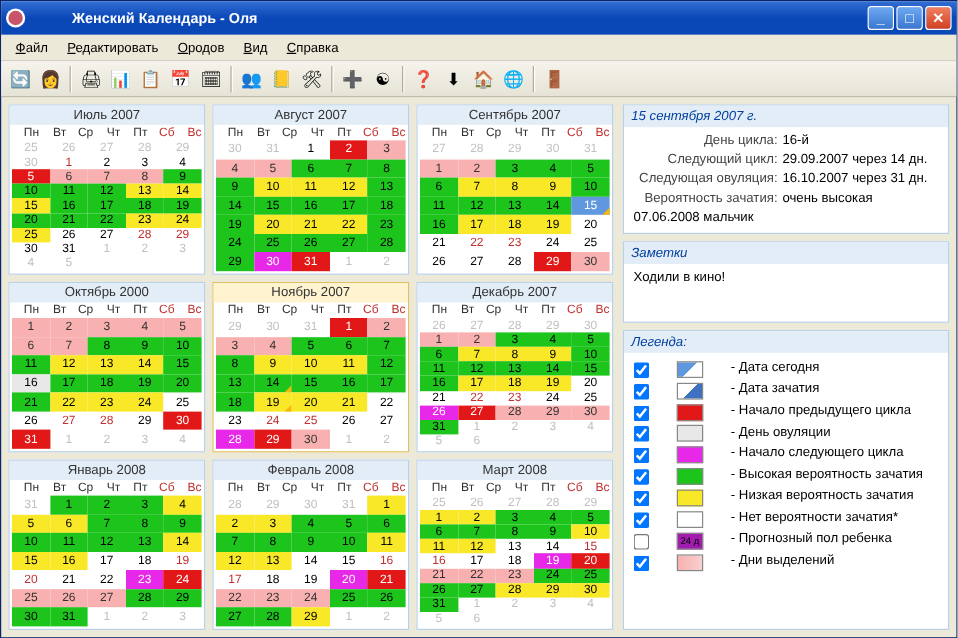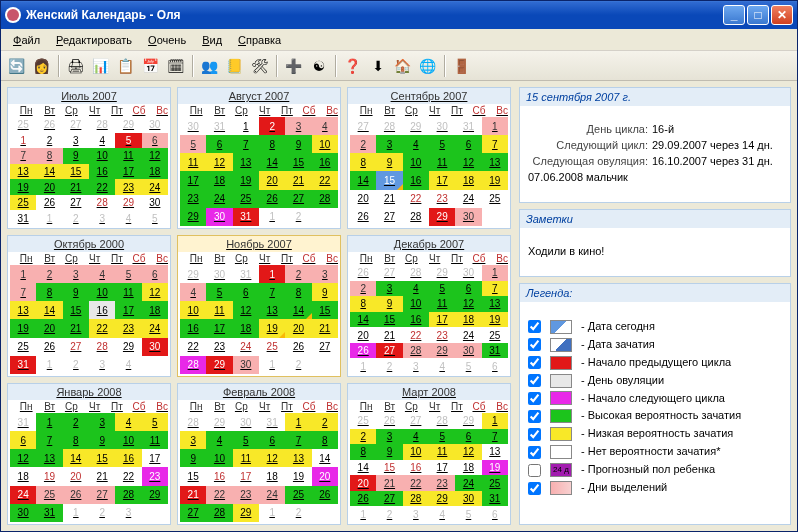--- a/index.html
+++ b/index.html
@@ -1,58 +1,58 @@
 <!DOCTYPE html>
 <html><head>
 <meta charset="utf-8">
 <style>
 * { box-sizing: border-box; margin: 0; padding: 0; }
 body { font-family: Tahoma, Arial, sans-serif; font-size: 11px; background: #ece9d8; }
 .window { width: 798px; height: 532px; border: 1px solid #0a246a; background: #ece9d8; display: flex; flex-direction: column; }
 .titlebar { height: 28px; background: linear-gradient(to bottom, #3b78d8 0%, #2f6ad0 5%, #0a48b8 50%, #0a48b8 100%); display: flex; align-items: center; padding: 0 4px; color: #fff; }
 .titlebar .appicon { width: 16px; height: 16px; margin-right: 5px; background: #fff; border-radius: 50%; position: relative; }
 .titlebar .appicon::after { content: ''; position: absolute; inset: 2px; background: #c8546a; border-radius: 50%; }
-.titlebar .title { flex: 1; font-weight: bold; font-size: 12px; }
+.titlebar .title { flex: 1; font-weight: bold; font-size: 12px; margin-left: 34px; }
 .titlebar .winbtn { width: 22px; height: 20px; margin-left: 2px; border: 1px solid #fff; border-radius: 3px; background: linear-gradient(to bottom, #6da8f0, #3a78d0); color: #fff; display: flex; align-items: center; justify-content: center; font-size: 12px; font-weight: bold; cursor: pointer; }
 .titlebar .winbtn.close { background: linear-gradient(to bottom, #f08060, #d04020); }
 .menubar { height: 22px; background: #ece9d8; display: flex; align-items: center; padding: 0 4px; border-bottom: 1px solid #d4d0c8; }
 .menubar .menuitem { padding: 2px 8px; cursor: pointer; }
 .menubar .menuitem .ul { text-decoration: underline; }
 .toolbar { height: 30px; background: linear-gradient(to bottom, #f5f3eb, #e6e3d6); display: flex; align-items: center; padding: 0 4px; border-bottom: 1px solid #c0bcb0; gap: 1px; }
 .toolbar .tbtn { width: 24px; height: 24px; border: 1px solid transparent; border-radius: 3px; display: flex; align-items: center; justify-content: center; cursor: pointer; font-size: 14px; }
 .toolbar .tsep { width: 2px; height: 22px; margin: 0 3px; border-left: 1px solid #b0aca0; border-right: 1px solid #fff; }
 .content { flex: 1; display: flex; overflow: hidden; }
 .calgrid { flex: 1; padding: 6px; display: grid; grid-template-columns: repeat(3, 1fr); grid-template-rows: repeat(3, 1fr); gap: 6px; overflow: hidden; }
-.month { border: 1px solid #b8d0e8; background: #fff; display: flex; flex-direction: column; text-decoration: underline; }
+.month { border: 1px solid #b8d0e8; background: #fff; display: flex; flex-direction: column; }
 .month.sel { border: 1px solid #e0c060; }
 .month-title { background: #e3edf7; text-align: center; padding: 2px; font-size: 11px; color: #333; }
 .month.sel .month-title { background: #fff3d0; }
 .month-dow { display: grid; grid-template-columns: repeat(7, 1fr); text-align: right; font-size: 10px; padding: 1px 2px; }
 .month-dow span { color: #333; }
 .month-dow span.we { color: #c03030; }
-.month-days { display: grid; grid-template-columns: repeat(6, 1fr); grid-auto-rows: 1fr; flex: 1; padding: 0 2px 2px; gap: 0; }
+.month-days { display: grid; grid-template-columns: repeat(5, 1fr); grid-auto-rows: 1fr; flex: 1; padding: 0 2px 2px; gap: 0; }
 .day { font-size: 10px; display: flex; align-items: center; justify-content: center; position: relative; color: #000; }
 .day.dim { color: #c0c0c0; }
 .day.we { color: #c03030; }
 .day.c-red { background: #e21818; color: #fff; }
 .day.c-pink { background: #f8b0b0; color: #333; }
 .day.c-green { background: #1cc41c; color: #000; }
 .day.c-yellow { background: #f8e828; color: #000; }
 .day.c-mag { background: #e828e8; color: #fff; }
 .day.c-grey { background: #e8e8e8; }
 .day.today { background: #6098e0; color: #fff; }
 .day .note { position: absolute; bottom: 0; right: 0; width: 0; height: 0; border-style: solid; border-width: 0 0 6px 6px; border-color: transparent transparent #f8b808 transparent; }
 .side { width: 280px; padding: 6px 6px 6px 2px; display: flex; flex-direction: column; gap: 6px; overflow: hidden; }
 .panel { border: 1px solid #b8d0e8; background: #fff; flex-shrink: 0; }
 .panel-h { background: #e3edf7; padding: 3px 6px; font-size: 11px; font-style: italic; color: #0040a0; }
-.panel-b { padding: 16px 8px; font-size: 11px; line-height: 1.45; }
+.panel-b { padding: 4px 8px; font-size: 11px; line-height: 1.45; }
 .info-row { display: flex; }
 .info-row .lbl { width: 120px; text-align: right; color: #444; margin-right: 4px; }
 .legend { flex: 1; overflow: auto; }
-.legend .legrow { display: flex; align-items: center; gap: 9px; padding: 1px 0; }
+.legend .legrow { display: flex; align-items: flex-end; gap: 23px; padding: 1px 0; }
 .legend input[type=checkbox] { width: 13px; height: 13px; }
 .swatch { width: 22px; height: 14px; border: 1px solid #888; flex-shrink: 0; }
 .swatch.today { background: linear-gradient(135deg, #6098e0 50%, transparent 50%); }
 .swatch.conc { background: linear-gradient(135deg, transparent 50%, #4070c0 50%); }
 .swatch.red { background: #e21818; }
 .swatch.mag { background: #e828e8; }
 .swatch.grey { background: #e8e8e8; }
 .swatch.green { background: #1cc41c; }
 .swatch.yellow { background: #f8e828; }
 .swatch.white { background: #fff; }
@@ -69,21 +69,21 @@
     <div class="appicon"></div>
     <div class="title">Женский Календарь - Оля</div>
     <div class="winbtn">_</div>
     <div class="winbtn">□</div>
     <div class="winbtn close">✕</div>
   </div>
 
   <div class="menubar">
     <div class="menuitem"><span class="ul">Ф</span><span>айл</span></div>
     <div class="menuitem"><span class="ul">Р</span><span>едактировать</span></div>
-    <div class="menuitem"><span class="ul">О</span><span>очень</span></div>
+    <div class="menuitem"><span class="ul">О</span><span>родов</span></div>
     <div class="menuitem"><span class="ul">В</span><span>ид</span></div>
     <div class="menuitem"><span class="ul">С</span><span>правка</span></div>
   </div>
 
   <div class="toolbar">
     <div class="tbtn">🔄</div>
     <div class="tbtn">👩</div>
     <div class="tsep"></div>
     <div class="tbtn">🖨</div>
     <div class="tbtn">📊</div>
@@ -582,20 +582,24 @@
             </div>
             <div class="info-row">
               <span class="lbl">Следующий цикл:</span>
               <span>29.09.2007 через 14 дн.</span>
             </div>
             <div class="info-row">
               <span class="lbl">Следующая овуляция:</span>
               <span>16.10.2007 через 31 дн.</span>
             </div>
             <div class="info-row">
+              <span class="lbl">Вероятность зачатия:</span>
+              <span>очень высокая</span>
+            </div>
+            <div class="info-row">
               <span>07.06.2008 мальчик</span>
             </div>
           </div>
       </div>
 
       <div class="panel">
         <div class="panel-h">Заметки</div>
         <div class="panel-b" style="min-height:48px">Ходили в кино!</div>
       </div>
 

